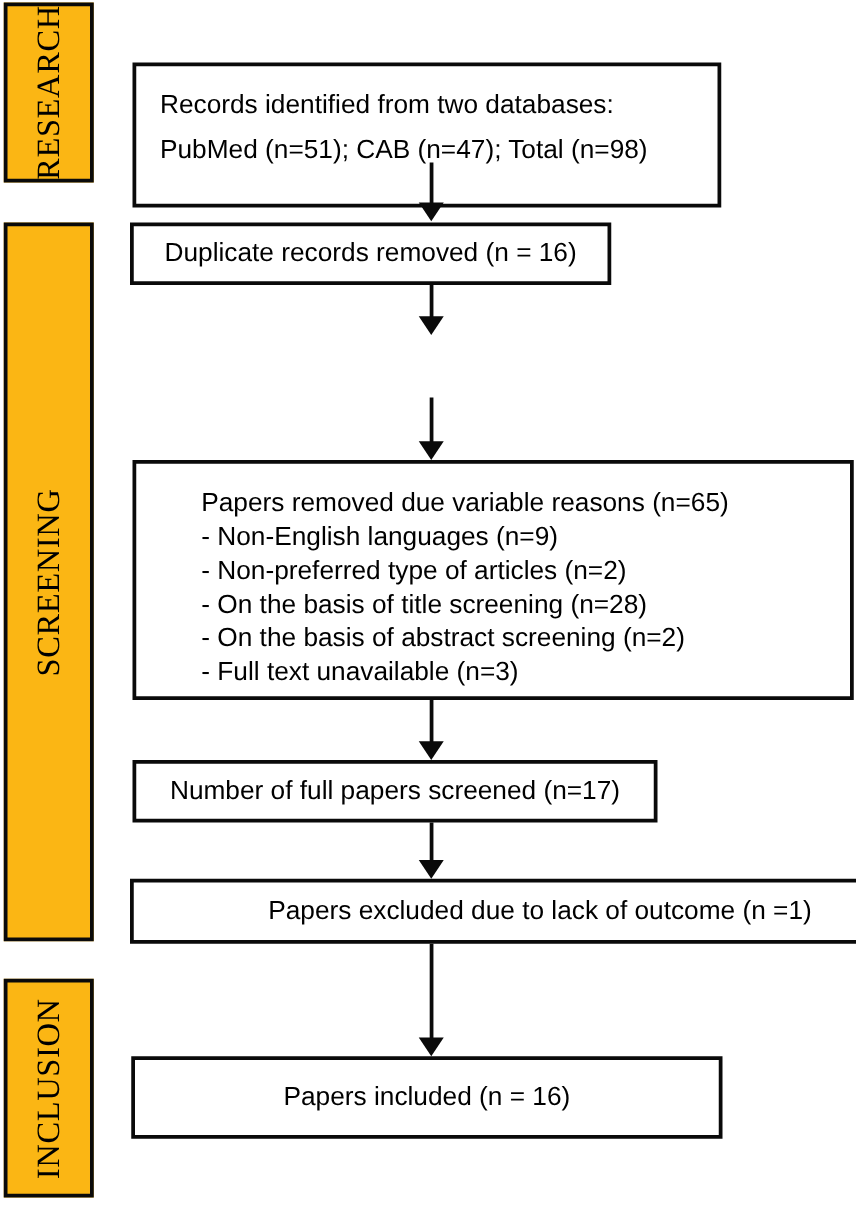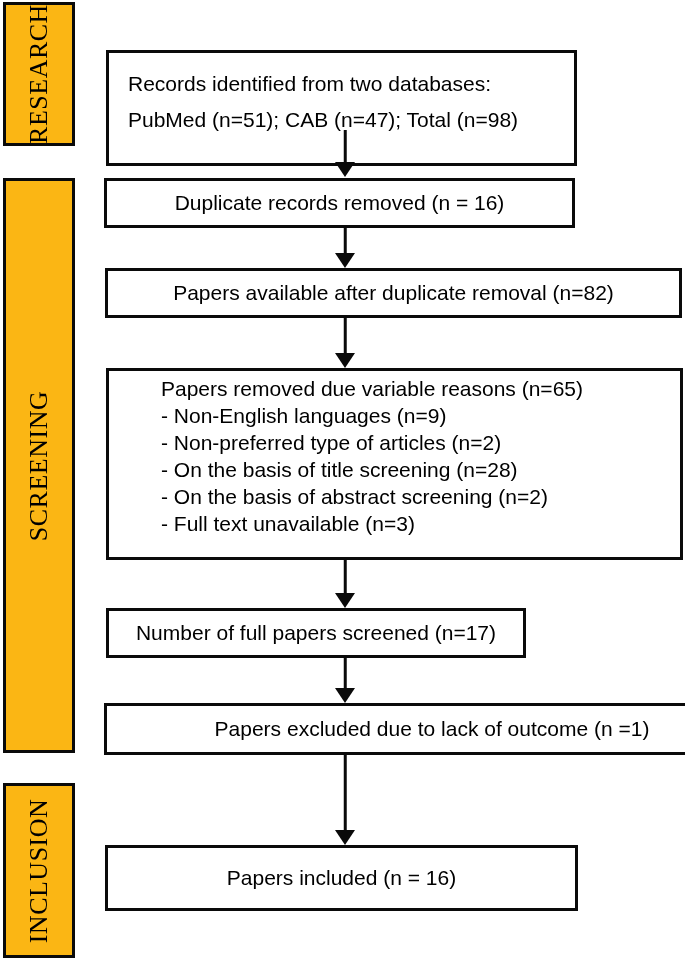--- a/index.html
+++ b/index.html
@@ -47,23 +47,23 @@
     line-height: 1.3;
     color: #000;
   }
   .fbox.center {
     display: flex;
     align-items: center;
     justify-content: center;
     text-align: center;
   }
   #box-records   { left: 106px; top: 14px;  width: 471px; height: 116px; padding: 13px 10px 0 19px; line-height: 36px; margin-top: 36px; }
-  #box-duplicates{ left: 104px; top: 178px; width: 471px; height: 50px; }
+  #box-duplicates{ left: 104px; top: 178px; width: 385px; height: 50px; }
   #box-available { left: 105px; top: 268px; width: 577px; height: 50px; }
-  #box-reasons   { left: 106px; top: 368px; width: 577px; height: 192px; padding: 4px 8px 0 52px; line-height: 27px; }
+  #box-reasons   { left: 106px; top: 368px; width: 577px; height: 192px; padding: 18px 8px 0 52px; line-height: 27px; }
   #box-screened  { left: 106px; top: 608px; width: 420px; height: 50px; }
   #box-excluded  { left: 104px; top: 703px; width: 656px; height: 52px; }
   #box-included  { left: 105px; top: 845px; width: 473px; height: 66px; }
 
   
   .arrow { position: absolute; left: 335px; width: 20px; }
   .arrow .shaft {
     position: absolute;
     left: 50%;
     top: 0;
@@ -106,23 +106,20 @@
 
   <div class="fbox" id="box-records">
     <div>Records identified from two databases:</div>
     <div>PubMed (n=51); CAB (n=47); Total (n=98)</div>
   </div>
 
   <div class="fbox center" id="box-duplicates">
     <span>Duplicate records removed (n = 16)</span>
   </div>
 
-  <div class="fbox center" id="box-available">
-    <span>Papers available after duplicate removal (n=82)</span>
-  </div>
 
   <div class="fbox" id="box-reasons">
     <div>Papers removed due variable reasons (n=65)</div>
     <div>- Non-English languages (n=9)</div>
     <div>- Non-preferred type of articles (n=2)</div>
     <div>- On the basis of title screening (n=28)</div>
     <div>- On the basis of abstract screening (n=2)</div>
     <div>- Full text unavailable (n=3)</div>
   </div>
 

